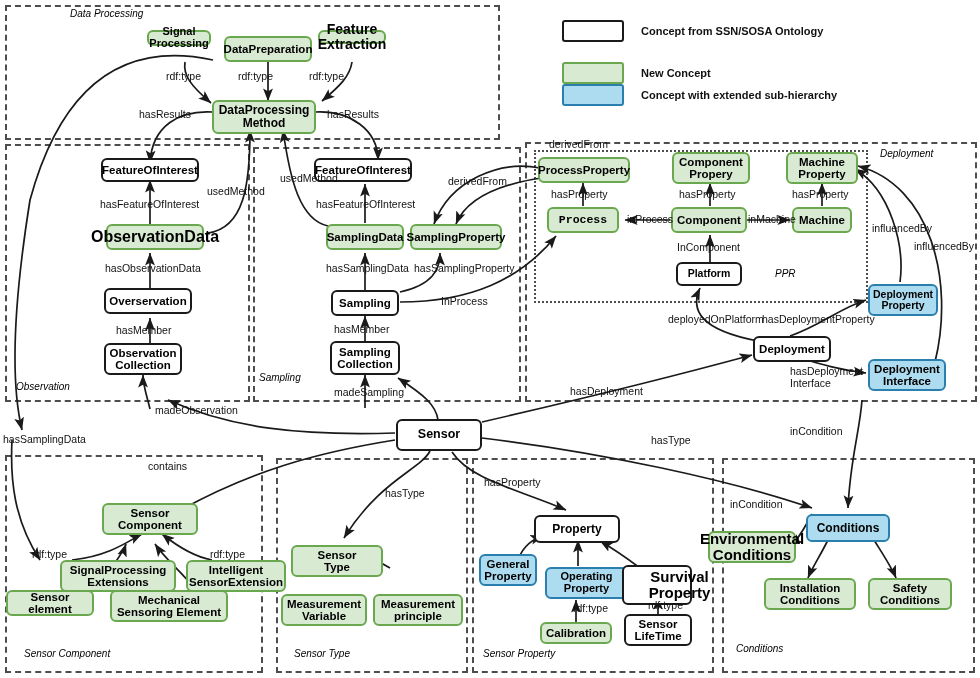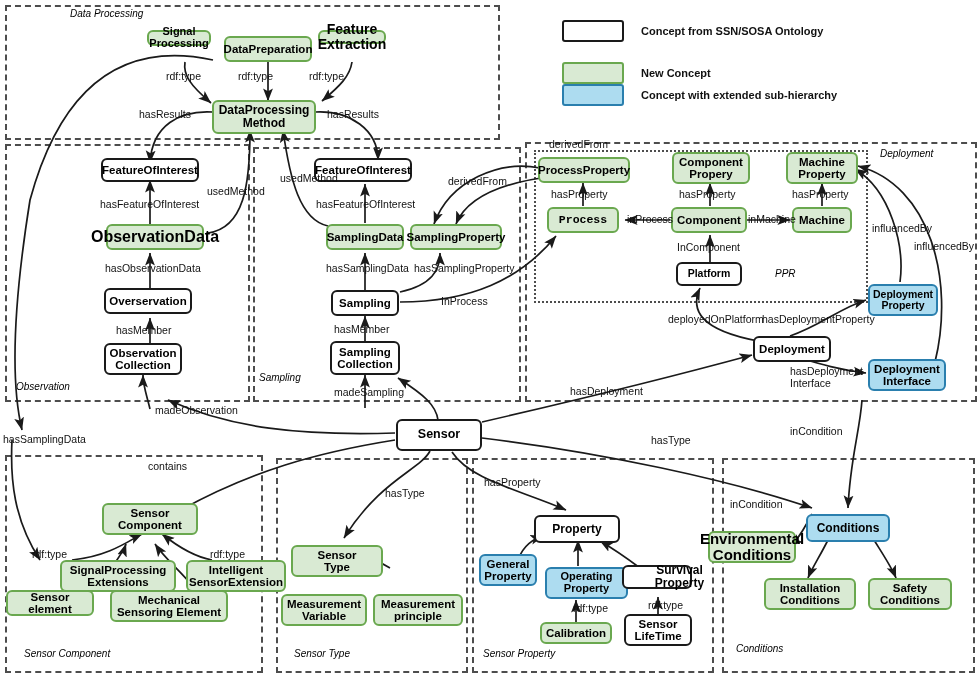--- a/index.html
+++ b/index.html
@@ -241,21 +241,21 @@
 
   <div class="node n-ssn" style="left:534px;top:515px;width:86px;height:28px;font-size:12px;">
     <span>Property</span>
     </div>
   <div class="node n-ext" style="left:479px;top:554px;width:58px;height:32px;font-size:11.5px;">
     <span>General<br>Property</span>
     </div>
   <div class="node n-ext" style="left:545px;top:567px;width:83px;height:32px;font-size:11px;">
     <span>Operating<br>Property</span>
     </div>
-  <div class="node n-ssn" style="left:622px;top:565px;width:70px;height:24px;font-size:12px;padding-left:48px;">
+  <div class="node n-ssn" style="left:622px;top:565px;width:70px;height:40px;font-size:15px;padding-left:48px;">
     <span>Survival<br>Property</span>
     </div>
   <div class="node n-new" style="left:540px;top:622px;width:72px;height:22px;font-size:11.5px;">
     <span>Calibration</span>
     </div>
   <div class="node n-ssn" style="left:624px;top:614px;width:68px;height:32px;font-size:11.5px;">
     <span>Sensor<br>LifeTime</span>
     </div>
 
   <div class="node n-ext" style="left:806px;top:514px;width:84px;height:28px;font-size:12px;">

